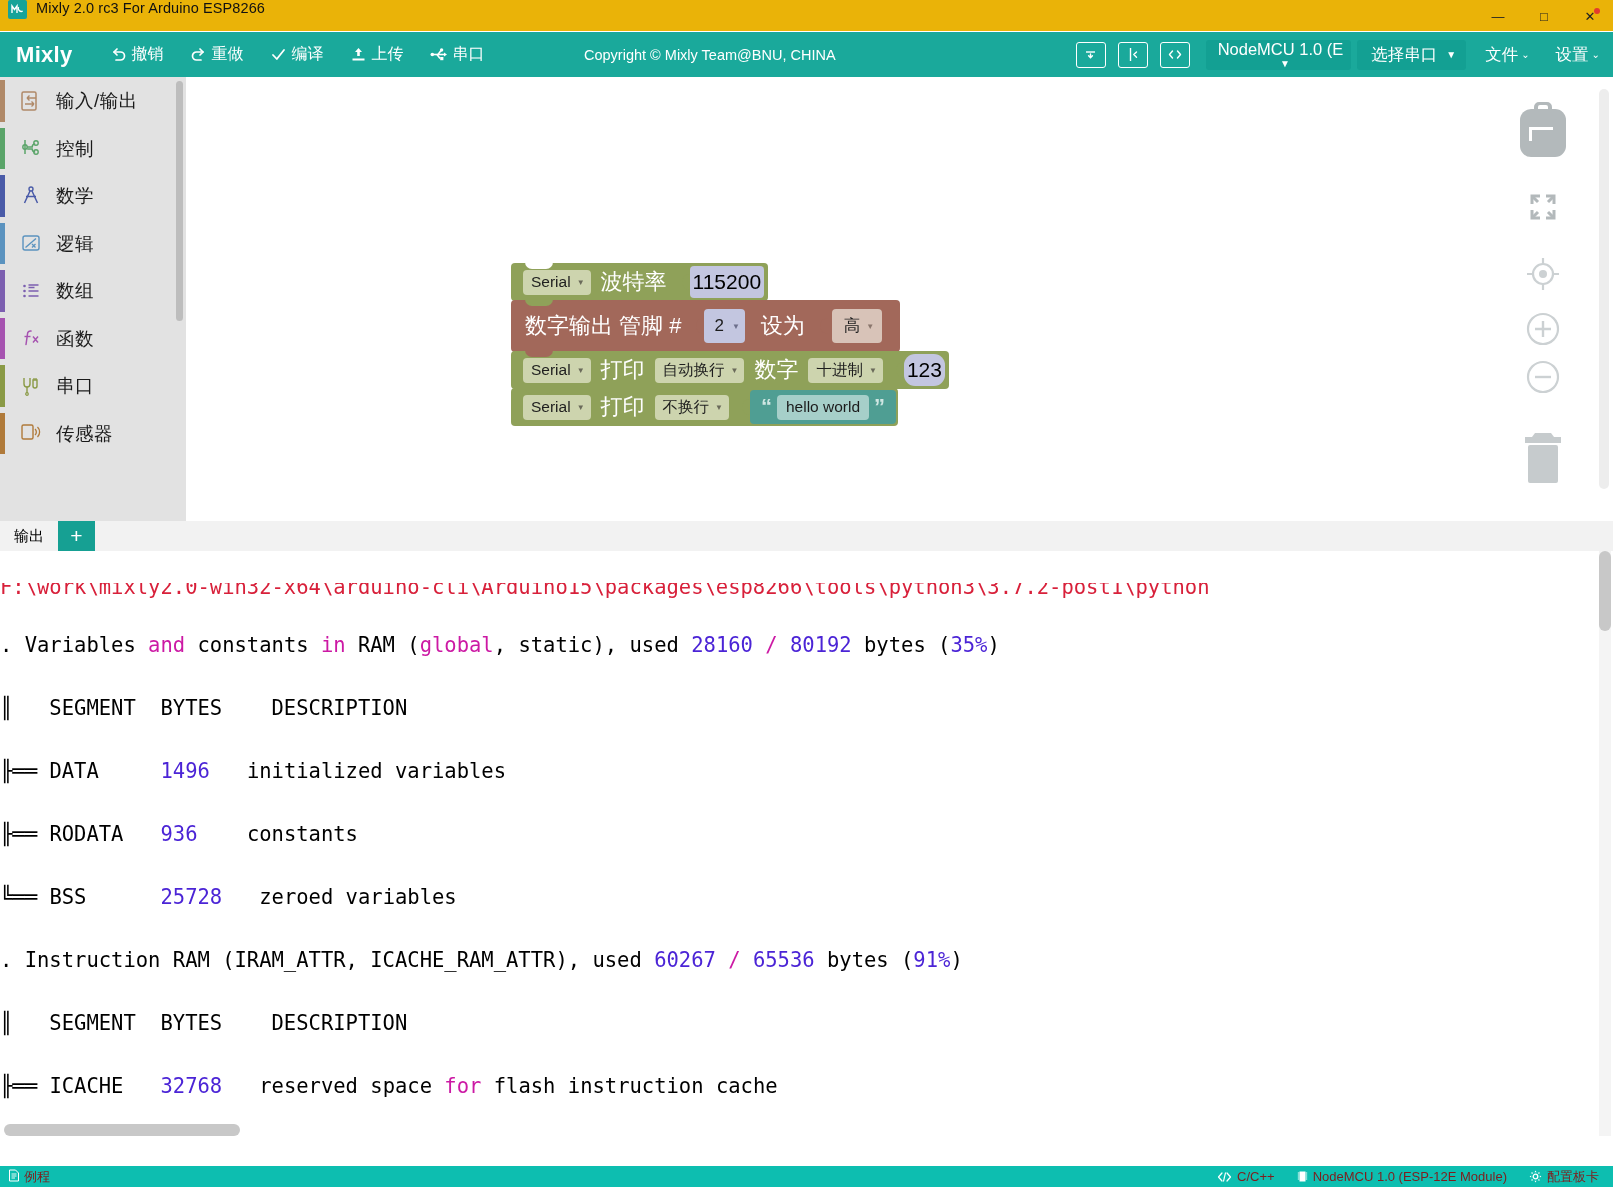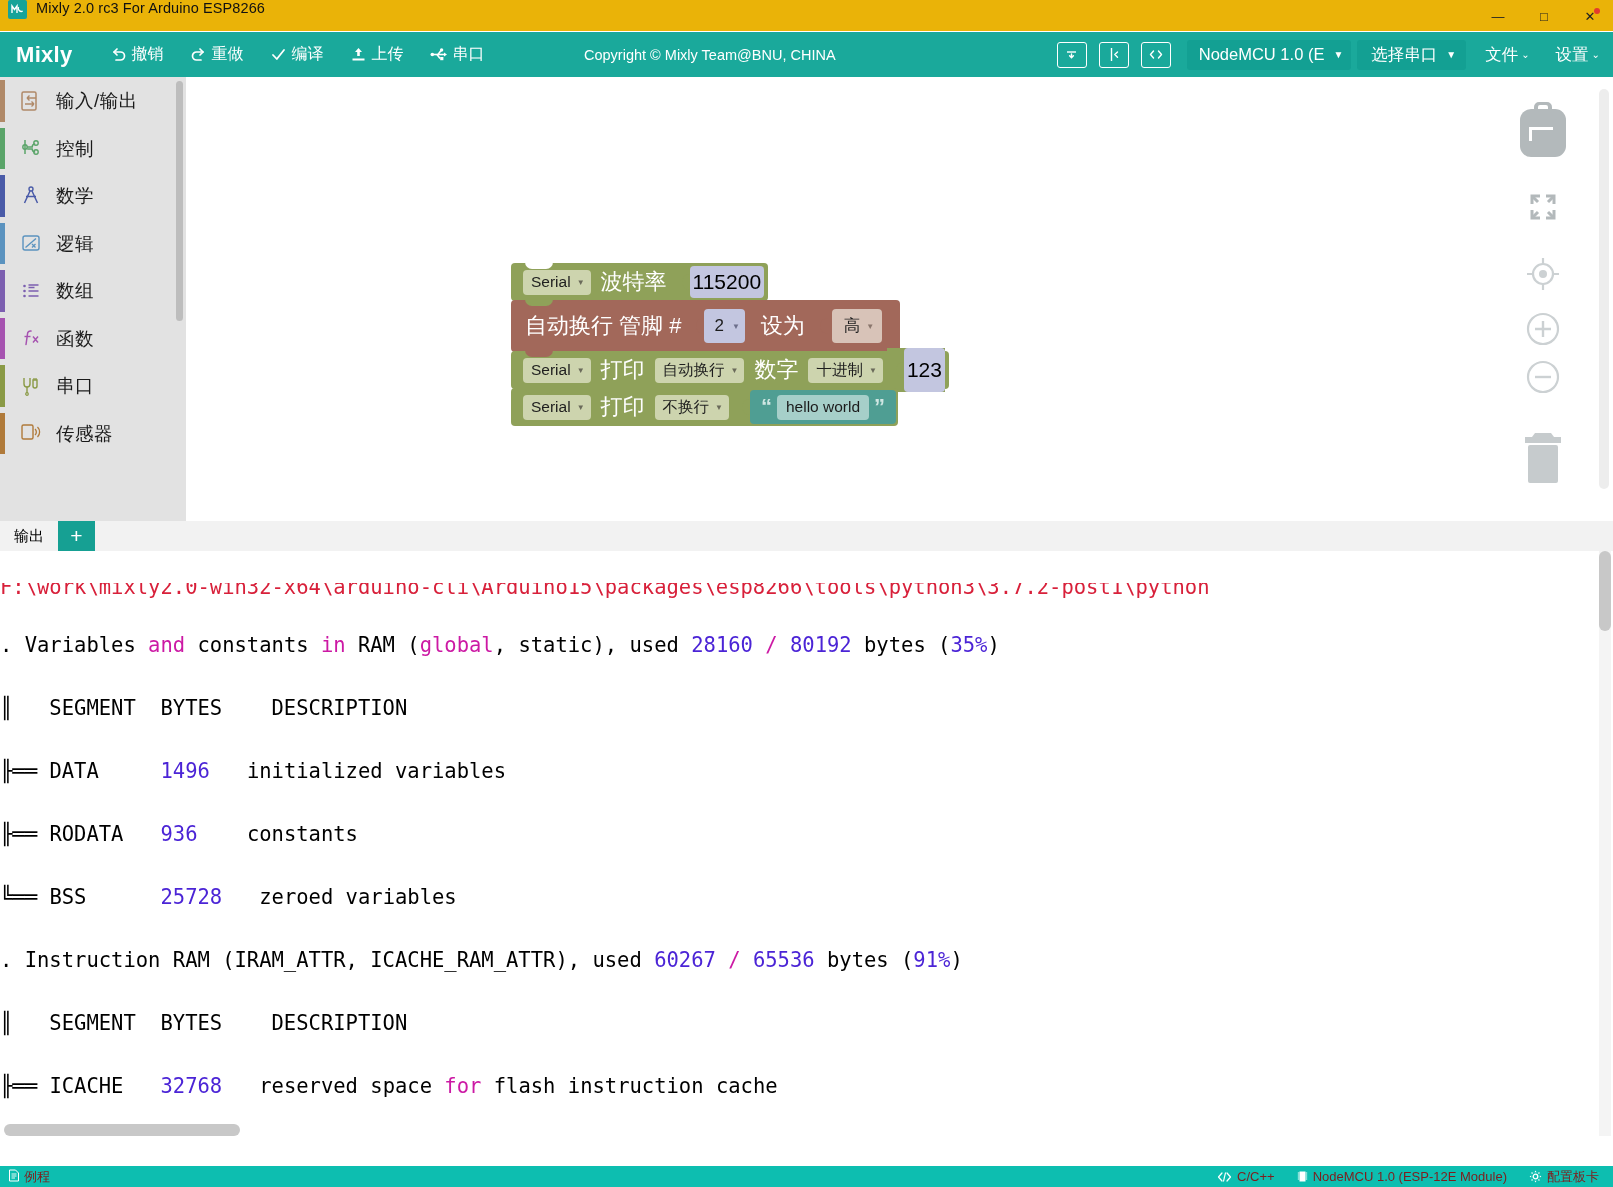--- a/index.html
+++ b/index.html
@@ -57,21 +57,21 @@
     width: 30px; height: 26px; margin: 0 6px;
     border: 1.6px solid #ffffff; border-radius: 3px;
     display: flex; align-items: center; justify-content: center;
     cursor: pointer;
   }
   .icon-btn svg { display:block; }
   .board-select {
     background: #13a093; border-radius: 3px; height: 30px;
     display: flex; align-items: center; padding: 0 8px 0 12px;
     margin-left: 10px; margin-right: 6px; cursor: pointer;
-    max-width: 168px; overflow: hidden;
+    max-width: 168px; overflow: hidden; flex-direction: column;
   }
   .board-select .label {
     font-size: 16.5px; white-space: nowrap; overflow: hidden; max-width: 126px; display:block;
   }
   .port-select {
     background: #13a093; border-radius: 3px; height: 30px;
     display: flex; align-items: center; padding: 0 10px 0 14px;
     margin-right: 6px; cursor: pointer;
   }
   .port-select .label { font-size: 16.5px; white-space: nowrap; }
@@ -480,21 +480,21 @@
           <span class="lbl">波特率</span>
           <span class="socket" style="background:#8fa159;">
             <span class="num-field" style="height:32px;">115200</span>
           </span>
         </div>
       </div>
 
       <div class="blk" style="margin-top:-1px;">
         <div class="stmt digital-blk" style="height:52px; padding-right:14px;">
           <span class="blk-notch-top" style="background:#8fa159"></span>
-          <span class="lbl" style="margin-left:6px;">自动换行 管脚 #</span>
+          <span class="lbl" style="margin-left:6px;">数字输出 管脚 #</span>
           <span class="socket" style="background:#a2685a;">
             <span class="num-small" style="height:34px;">
               <span>2</span>
               <span class="dcaret">▼</span>
             </span>
           </span>
           <span class="lbl" style="margin-left:14px;">设为</span>
           <span class="socket" style="background:#a2685a;">
             <span class="dropdown dark" style="height:34px;font-size:16.5px;padding:0 8px 0 12px;">
               <span>高</span>
@@ -515,21 +515,21 @@
           <span class="dropdown">
             <span>自动换行</span>
             <span class="dcaret">▼</span>
           </span>
           <span class="lbl">数字</span>
           <span class="dropdown">
             <span>十进制</span>
             <span class="dcaret">▼</span>
           </span>
           <span class="socket" style="background:#8fa159;">
-            <span class="num-field" style="height:44px;">123</span>
+            <span class="num-field" style="height:32px;border-radius:11px;">123</span>
           </span>
         </div>
       </div>
 
       <div class="blk" style="margin-top:-1px;">
         <div class="stmt serial-blk" style="padding-right:2px;">
           <span class="blk-notch-top" style="background:#8fa159"></span>
           <span class="dropdown">
             <span>Serial</span>
             <span class="dcaret">▼</span>

